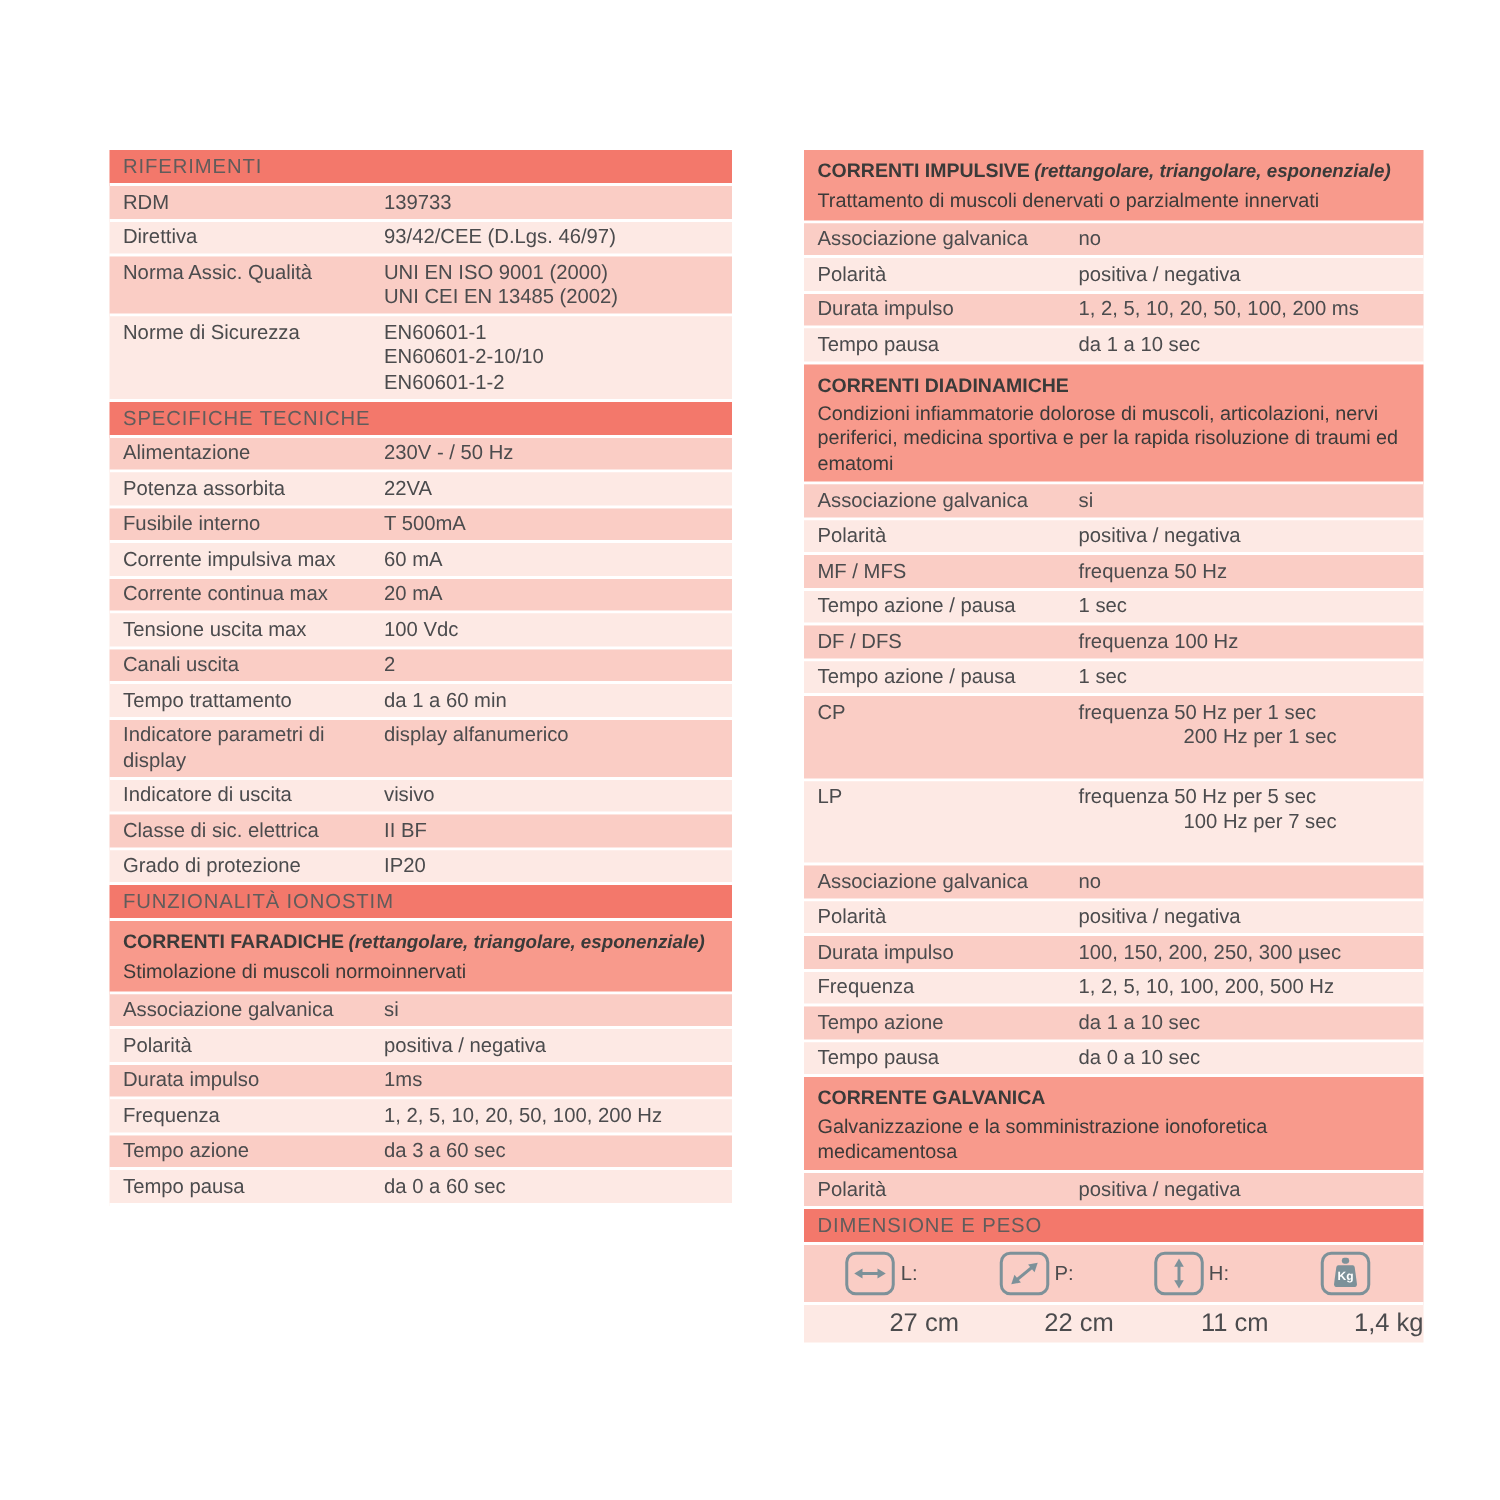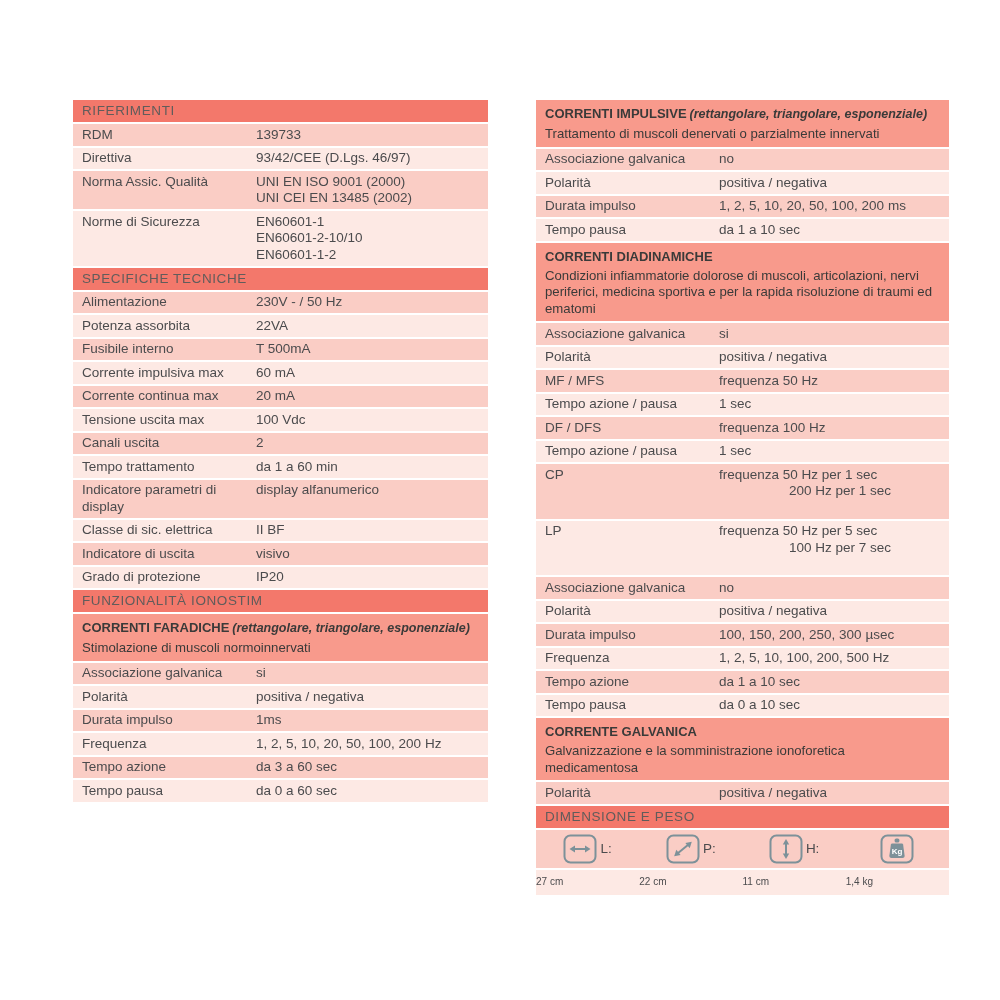--- a/index.html
+++ b/index.html
@@ -27,21 +27,21 @@
   .rows .row:nth-child(odd)  { background:#facdc5; }
   .rows .row:nth-child(even) { background:#fde9e4; }
   .row .label { flex:0 0 168px; line-height:16.5px; padding-right:6px; }
   .row .value { flex:1; line-height:16.5px; white-space:pre-line; }
   .row .value2 { padding-left:70px; line-height:16.5px; }
 
   .dim-icons { display:flex; background:#facdc5; border-bottom:2px solid #fff; padding:4px 0; }
   .dim-cell  { flex:1; display:flex; align-items:center; justify-content:center; gap:3px; }
   .dim-cell .dim-label { font-size:13.5px; color:#4b4b4d; }
   .dim-values { display:flex; background:#fde9e4; padding:4px 0 5px 0; }
-  .dim-value { flex:1; text-align:left; font-size:10px; line-height:16.5px; }
+  .dim-value { flex:1; text-align:right; font-size:17px; line-height:16.5px;margin-left:40px; }
   .icon svg { display:block; }
 </style>
 </head>
 <body>
 
 <div class="page">
 
   <div class="col col-left">
 
     <div class="section-header">RIFERIMENTI</div>
@@ -99,26 +99,26 @@
       </div>
       <div class="row">
         <div class="label">Tempo trattamento</div>
         <div class="value">da 1 a 60 min</div>
       </div>
       <div class="row">
         <div class="label">Indicatore parametri di display</div>
         <div class="value">display alfanumerico</div>
       </div>
       <div class="row">
+        <div class="label">Indicatore di uscita</div>
+        <div class="value">visivo</div>
+      </div>
+      <div class="row">
         <div class="label">Classe di sic. elettrica</div>
         <div class="value">II BF</div>
-      </div>
-      <div class="row">
-        <div class="label">Indicatore di uscita</div>
-        <div class="value">visivo</div>
       </div>
       <div class="row">
         <div class="label">Grado di protezione</div>
         <div class="value">IP20</div>
       </div>
     </div>
 
     <div class="section-header">FUNZIONALITÀ IONOSTIM</div>
 
     <div class="group-block">

